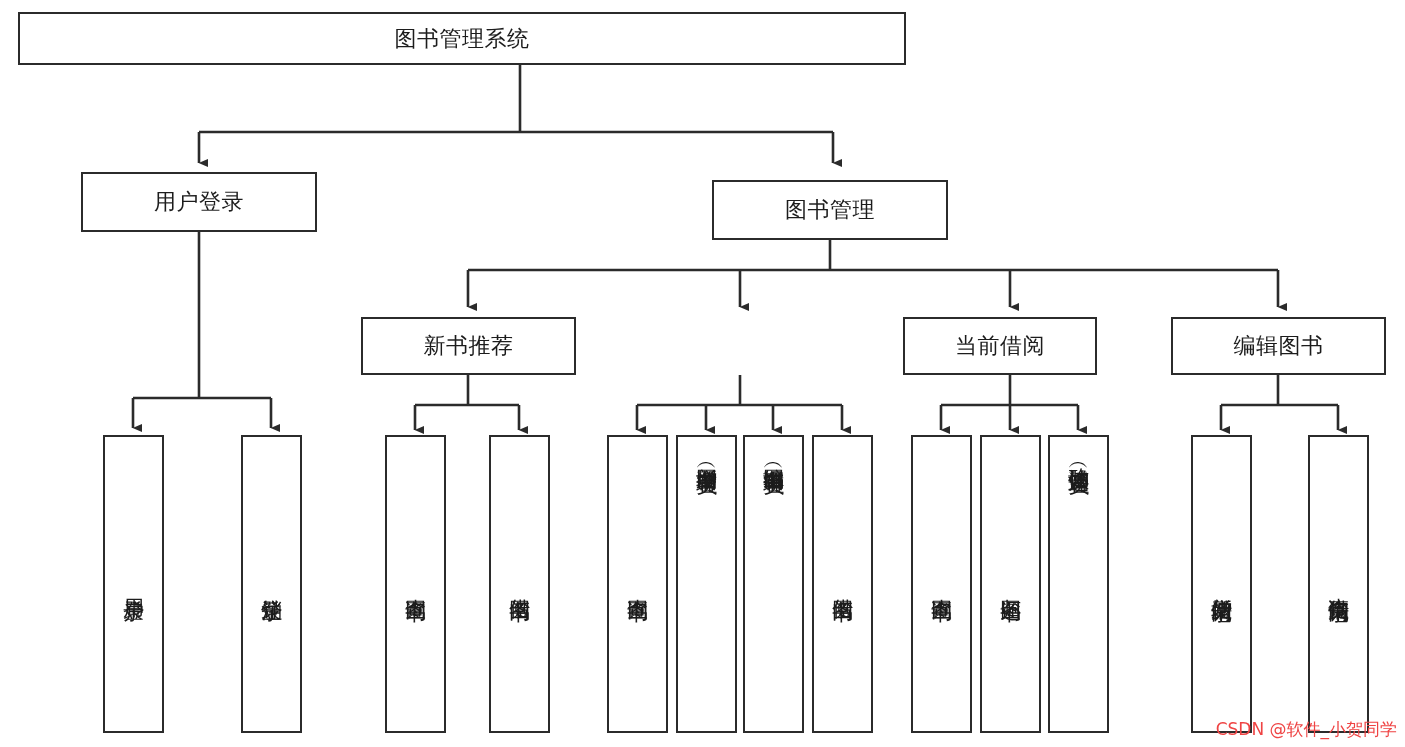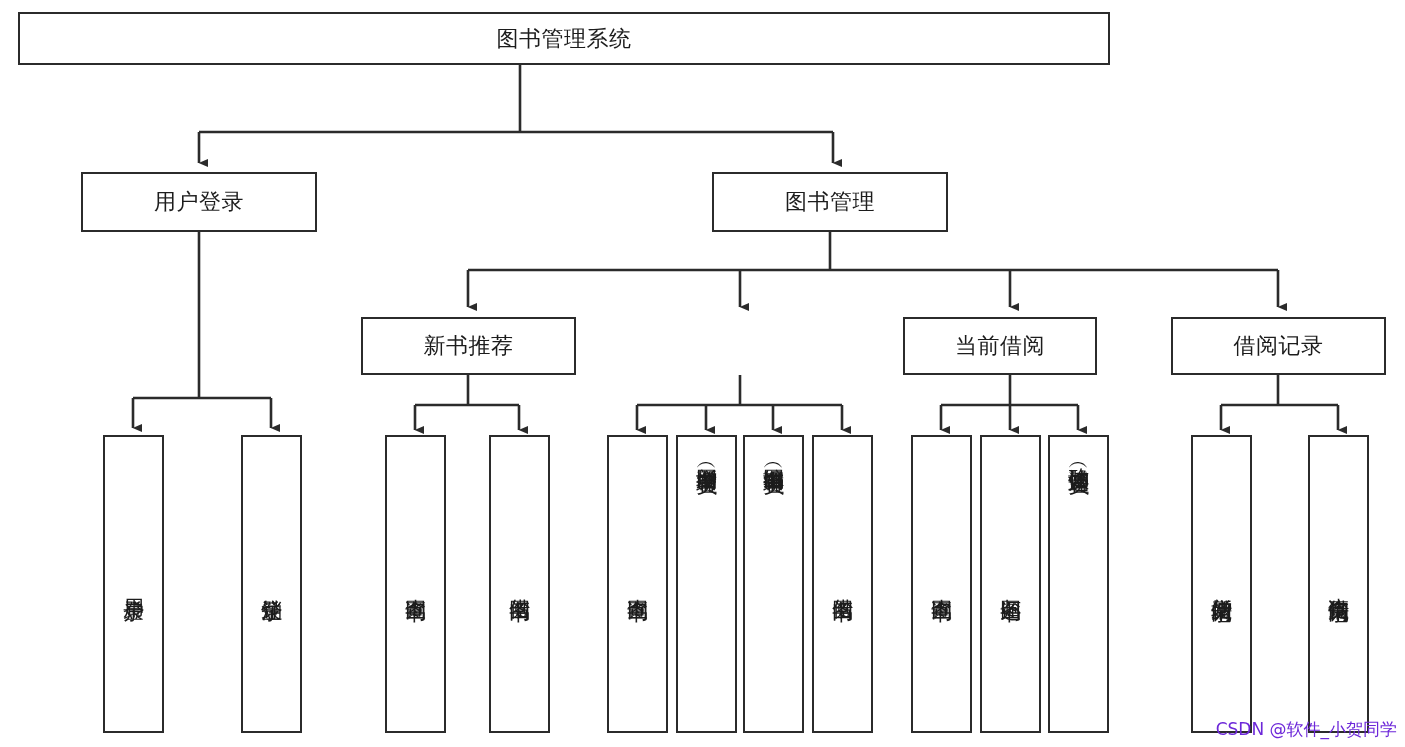--- a/index.html
+++ b/index.html
@@ -57,21 +57,21 @@
   }
   .node-box.vcenter {
     align-items: center;
     padding-top: 0;
   }
   #watermark {
     position: absolute;
     right: 8px;
     bottom: 6px;
     font-size: 17px;
-    color: #6d28d9;
+    color: #ef4444;
     white-space: nowrap;
     pointer-events: none;
   }
 </style>
 </head>
 <body>
 
 <div id="canvas">
 
   <svg id="diagram-svg" viewBox="0 0 1405 747" xmlns="http://www.w3.org/2000/svg">
@@ -120,43 +120,43 @@
       <path d="M1010,405 L1010,430" marker-end="url(#arrowhead)"></path>
       <path d="M1078,405 L1078,430" marker-end="url(#arrowhead)"></path>
 
       <path d="M1278,375 L1278,405"></path>
       <path d="M1221,405 L1338,405"></path>
       <path d="M1221,405 L1221,430" marker-end="url(#arrowhead)"></path>
       <path d="M1338,405 L1338,430" marker-end="url(#arrowhead)"></path>
     </g>
   </svg>
 
-  <div class="node-box" style="left:18px; top:12px; width:1092px; height:53px;">
+  <div class="node-box" style="left:18px; top:12px; width:888px; height:53px;">
     <span class="node-label">图书管理系统</span>
   </div>
 
   <div class="node-box" style="left:81px; top:172px; width:236px; height:60px;">
     <span class="node-label">用户登录</span>
   </div>
 
-  <div class="node-box" style="left:712px; top:172px; width:236px; height:60px;">
+  <div class="node-box" style="left:712px; top:180px; width:236px; height:60px;">
     <span class="node-label">图书管理</span>
   </div>
 
   <div class="node-box" style="left:361px; top:317px; width:215px; height:58px;">
     <span class="node-label">新书推荐</span>
   </div>
 
 
   <div class="node-box" style="left:903px; top:317px; width:194px; height:58px;">
     <span class="node-label">当前借阅</span>
   </div>
 
   <div class="node-box" style="left:1171px; top:317px; width:215px; height:58px;">
-    <span class="node-label">借阅记录</span>
+    <span class="node-label">编辑图书</span>
   </div>
 
   <div class="node-box vertical vcenter" style="left:103px; top:435px; width:61px; height:298px;">
     <span class="node-label">用户登录</span>
   </div>
 
   <div class="node-box vertical vcenter" style="left:241px; top:435px; width:61px; height:298px;">
     <span class="node-label">注销登录</span>
   </div>
 

